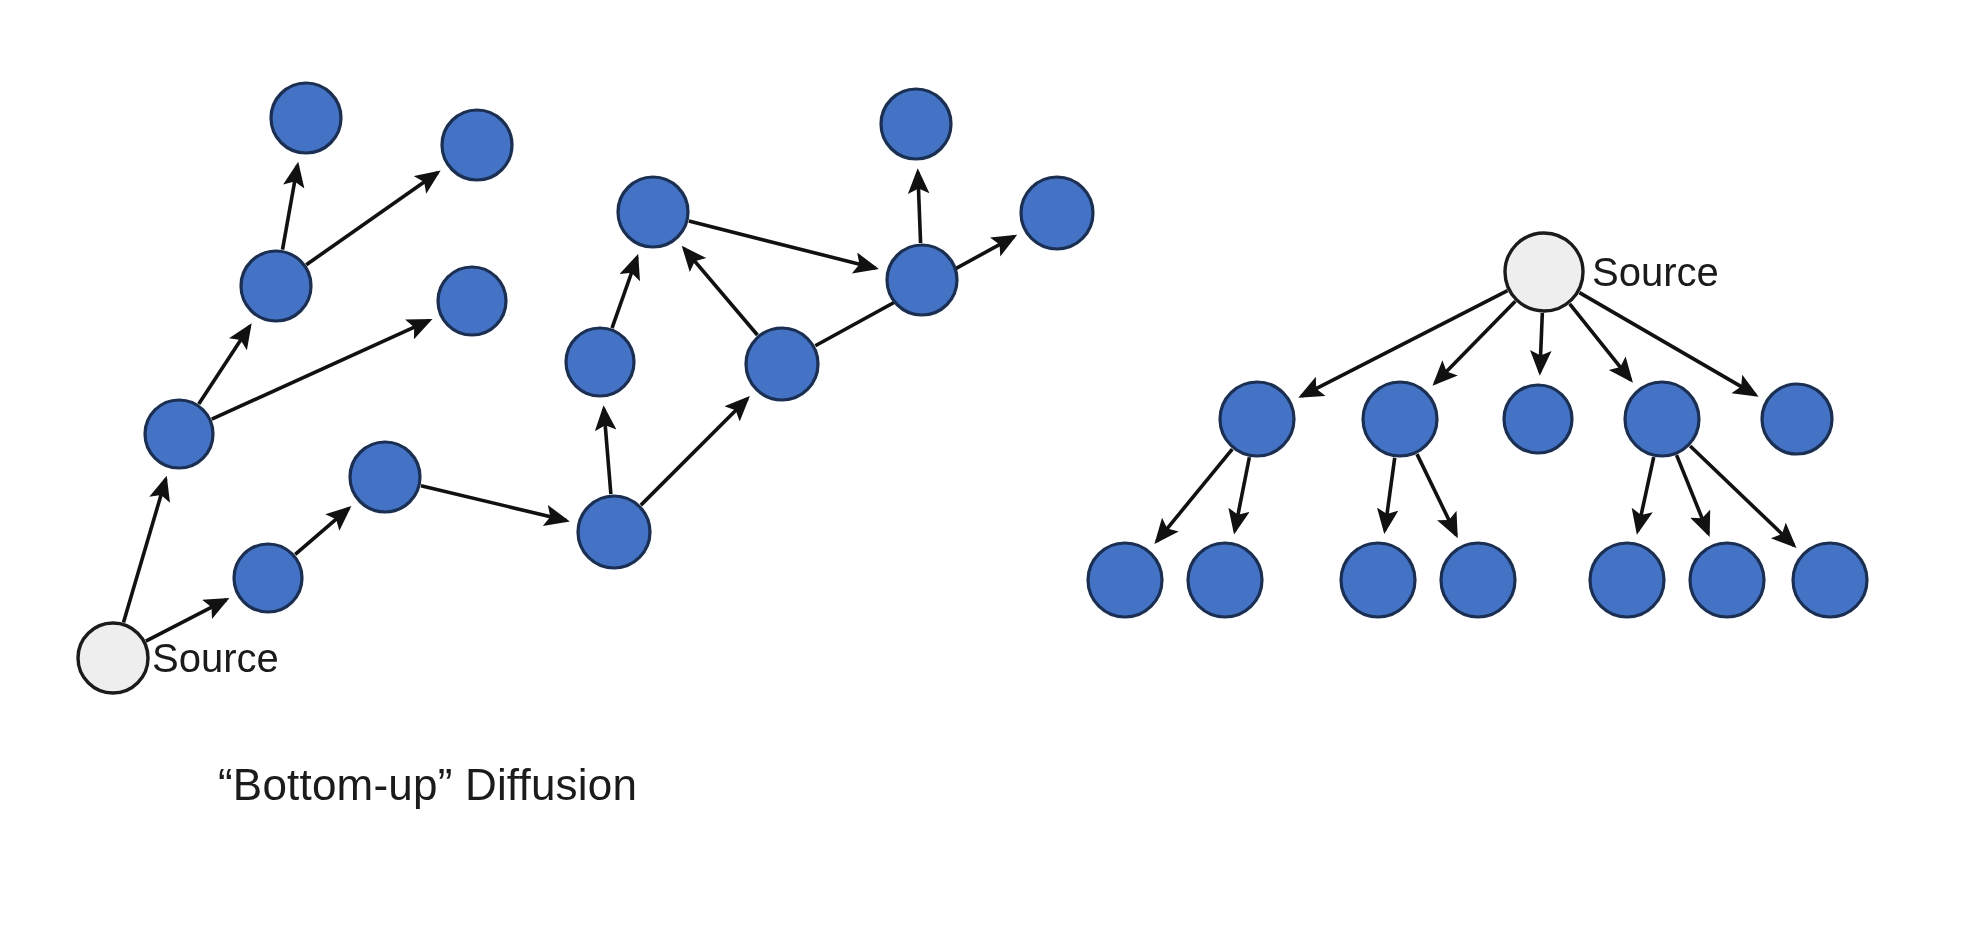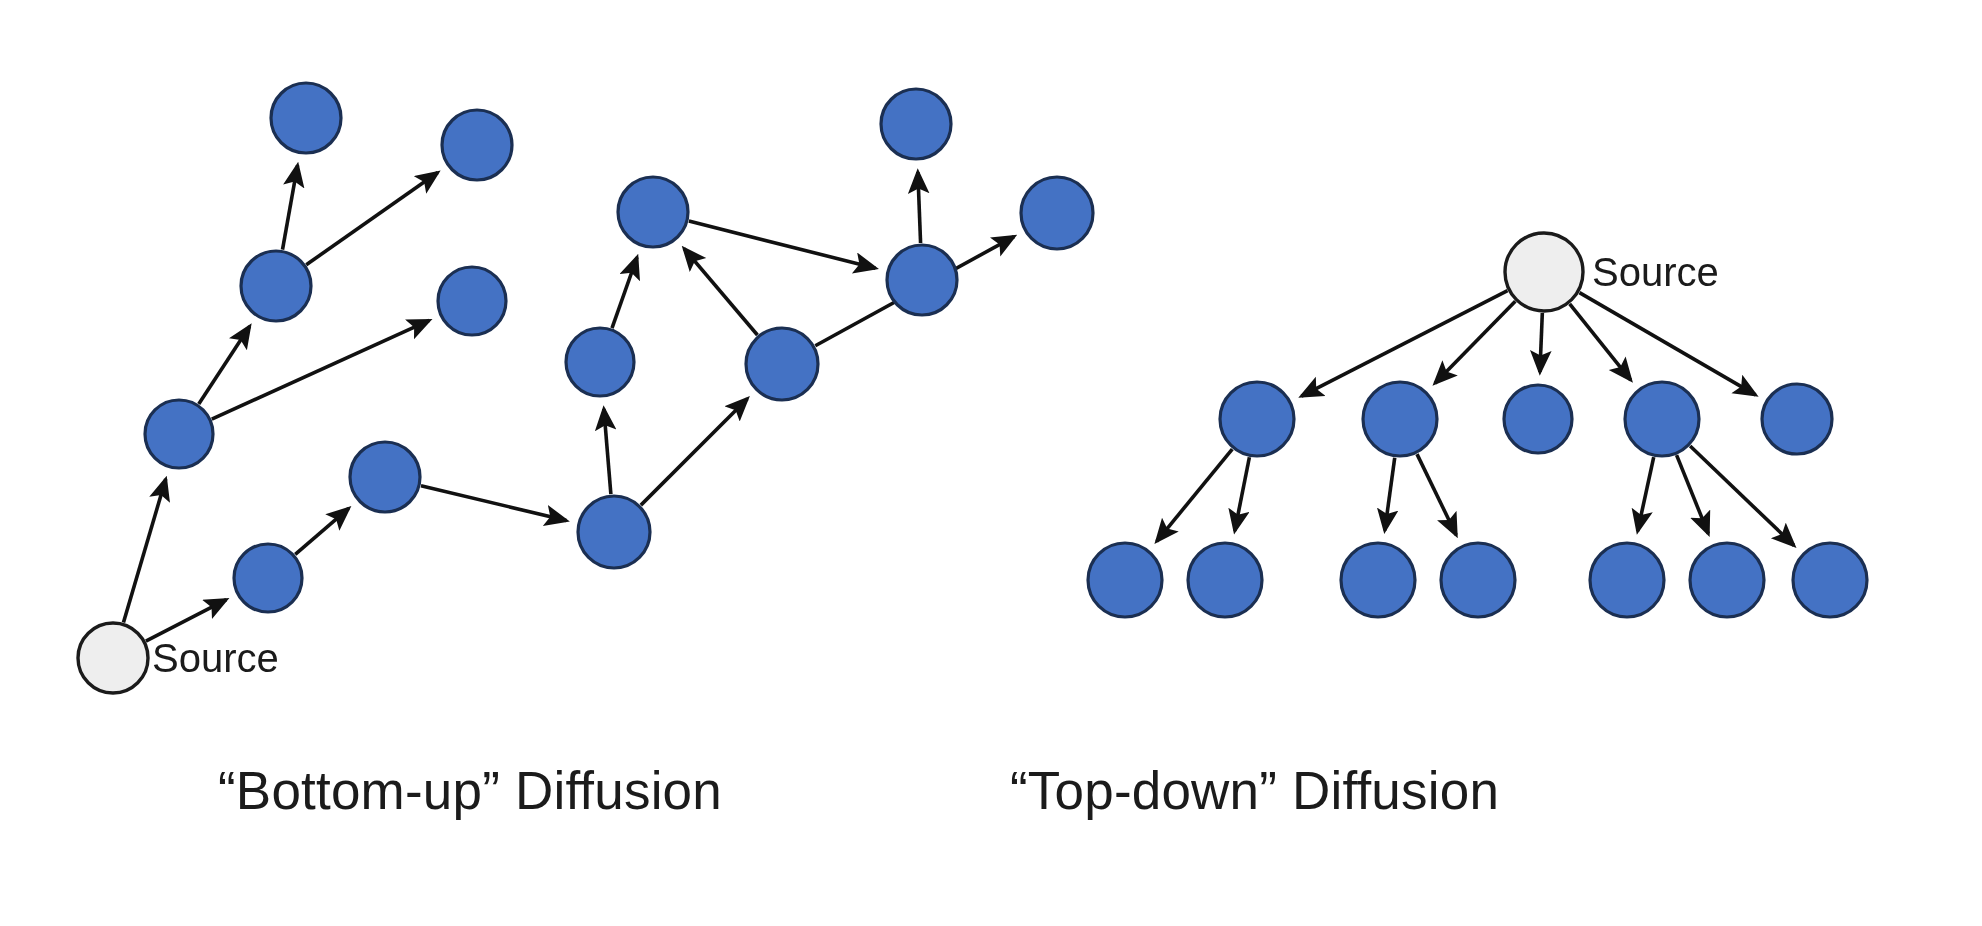--- a/index.html
+++ b/index.html
@@ -18,21 +18,21 @@
   #diagram-svg {
     position: absolute;
     top: 0;
     left: 0;
     width: 1982px;
     height: 926px;
   }
   .caption {
     position: absolute;
     font-family: "Liberation Sans", sans-serif;
-    font-size: 53px;
+    font-size: 44px;
     color: #1b1b1b;
     white-space: nowrap;
     letter-spacing: 0.2px;
   }
   #caption-left {
     left: 218px;
     top: 760px;
   }
   #caption-right {
     left: 1010px;
@@ -116,15 +116,14 @@
         <ellipse cx="1830" cy="580" rx="37" ry="37" fill="#4472c4" stroke="#1b2f52" stroke-width="3.2"></ellipse>
       </g>
     <g id="node-labels-layer">
         <text x="152" y="672" class="node-label">Source</text>
         <text x="1592" y="286" class="node-label">Source</text>
       </g>
   </svg>
 
   <div class="caption" id="caption-left">“Bottom-up” Diffusion</div>
 
-  <div class="caption" id="caption-right">“Top-down” Diffusion</div>
 
 </div>
 
 </body></html>

